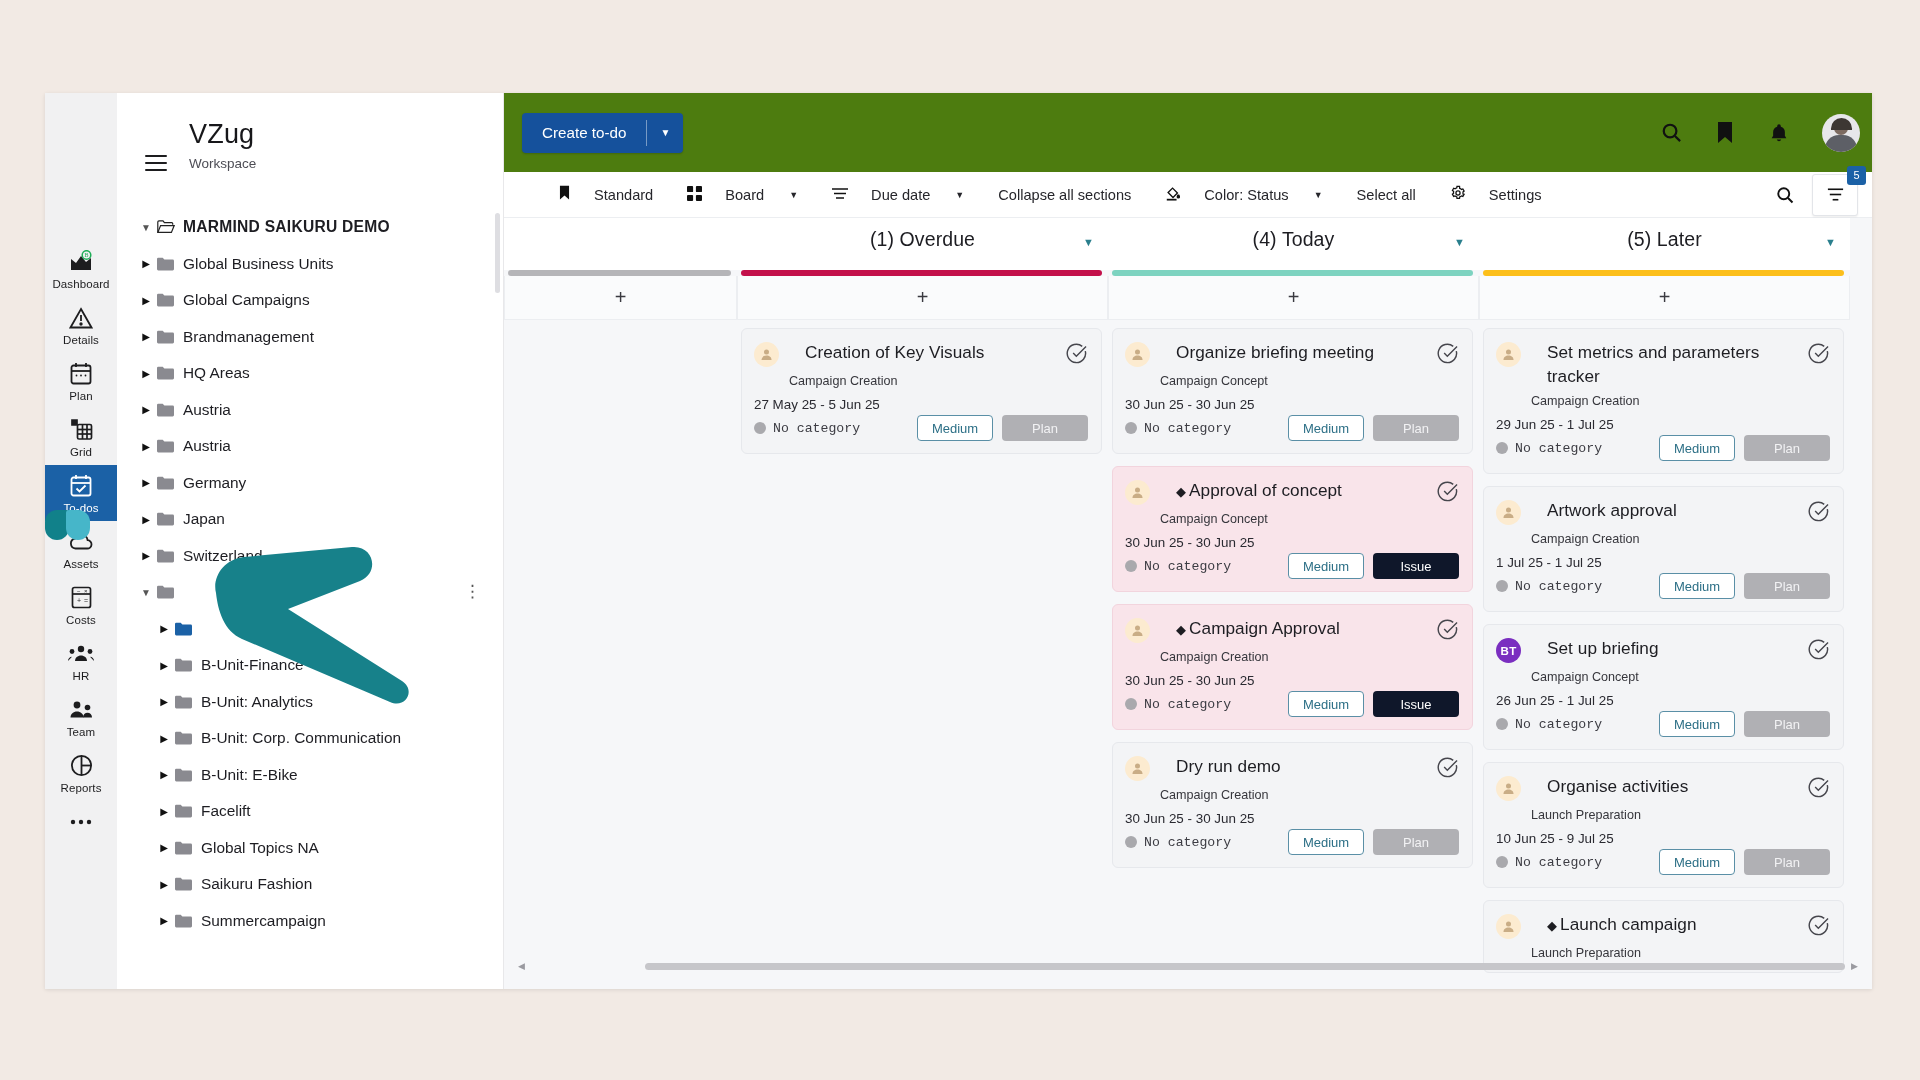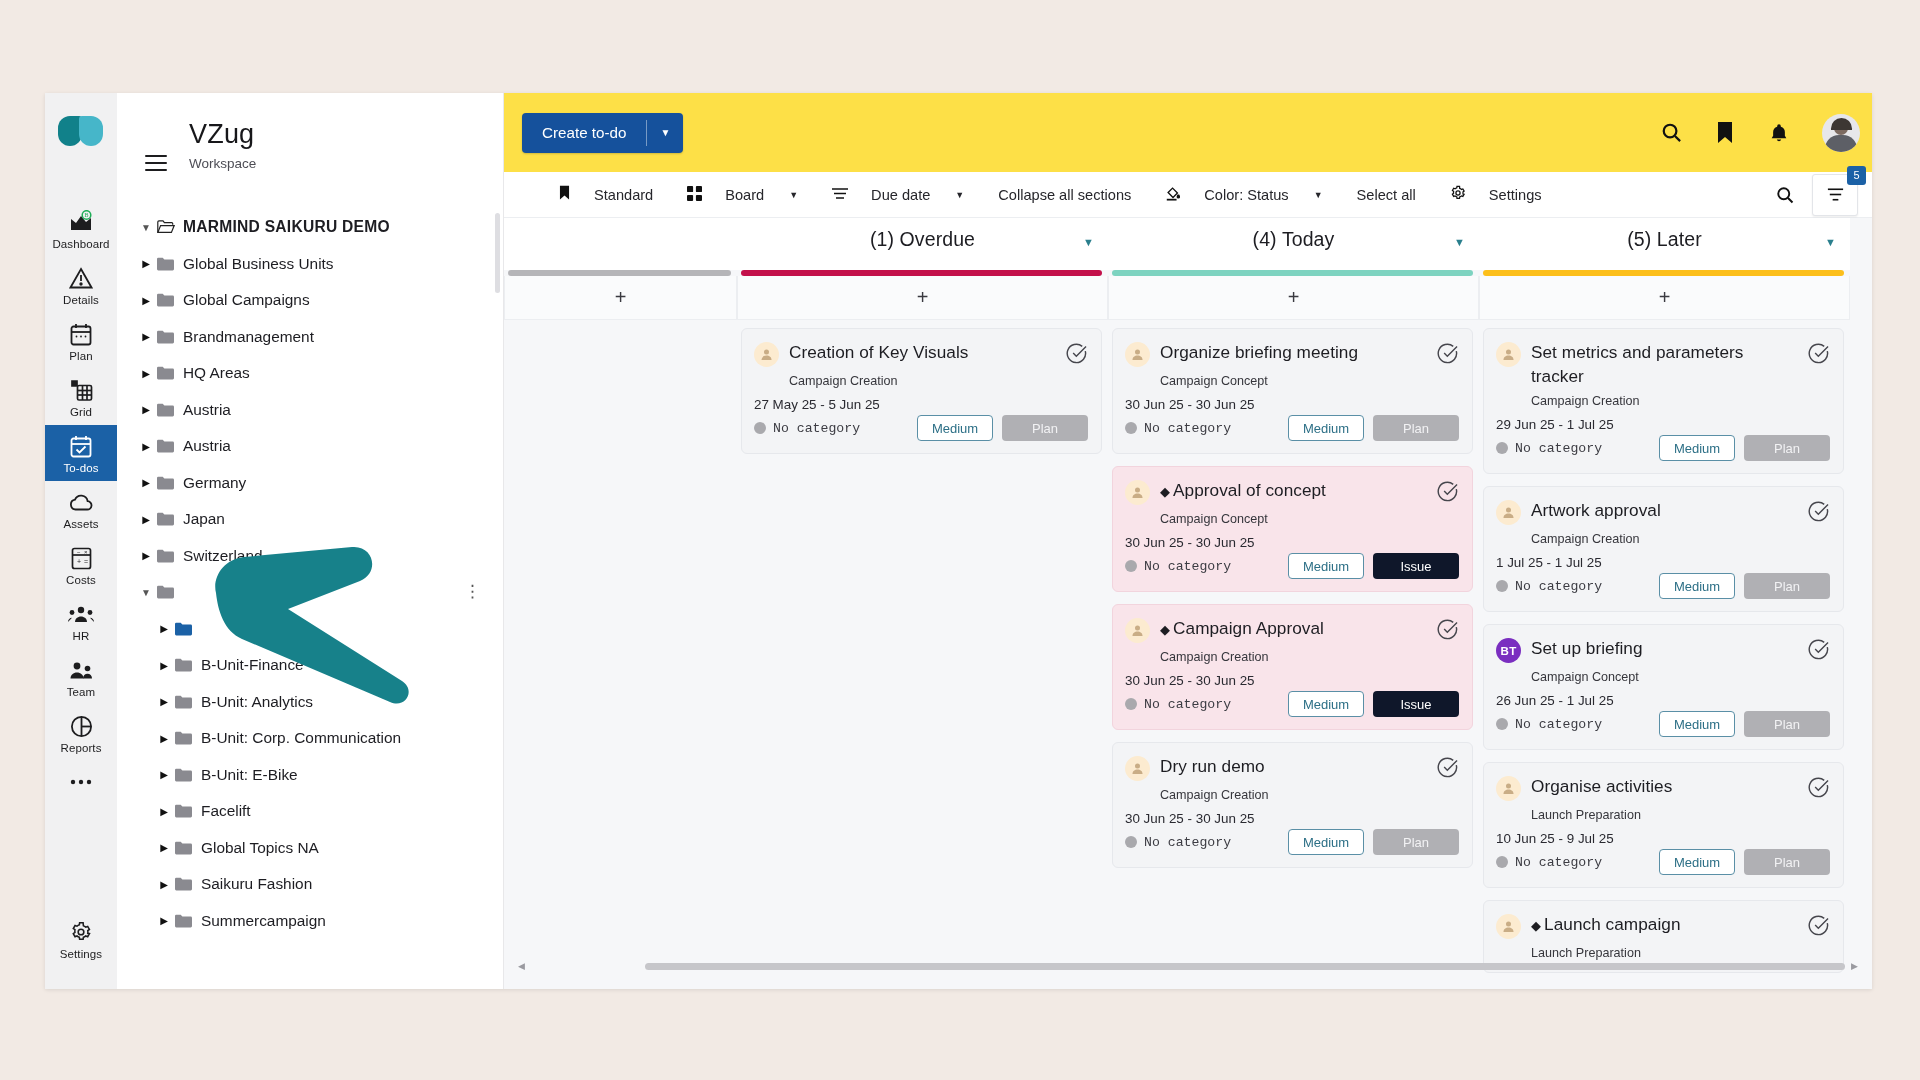--- a/index.html
+++ b/index.html
@@ -14,21 +14,21 @@
     width:1827px; height:896px;
     background:#ffffff;
     display:flex;
     box-shadow:0 1px 4px rgba(0,0,0,.10);
     overflow:hidden;
   }
 
   
   .rail {
     width:72px; background:#f1f1f2; flex:0 0 72px;
-    display:flex; flex-direction:column; align-items:center;
+    display:flex; flex-direction:row; align-items:center;
     position:relative;
   }
   .logo { margin-top:23px; margin-bottom:55px; width:46px; height:30px; position:relative; }
   .logo .lobeL, .logo .lobeR {
     position:absolute; top:0; width:24px; height:30px;
     border-radius:14px 14px 14px 14px;
   }
   .logo .lobeL { left:0;  background:#11818a; border-radius:16px 4px 16px 16px;}
   .logo .lobeR { left:21px; background:#46b6c9; border-radius:4px 16px 16px 16px;}
 
@@ -71,21 +71,21 @@
   .ind2 { padding-left:36px; }
 
   svg.fi { display:block; }
 
   
   .arrow { position:absolute; left:85px; top:440px; pointer-events:none; }
 
   
   .board { flex:1 1 auto; display:flex; flex-direction:column; min-width:0; position:relative; }
   .board-top {
-    height:79px; display:flex; align-items:center; padding:0 12px 0 18px; background:#fde047;
+    height:79px; display:flex; align-items:center; padding:0 12px 0 18px; background:#4d7c0f;
   }
   .create-btn {
     display:flex; align-items:stretch; background:#15519c; color:#fff; border-radius:4px;
     height:40px; cursor:pointer; box-shadow:0 1px 2px rgba(0,0,0,.18);
   }
   .create-btn .cb-main { padding:0 20px; display:flex;align-items:center; font-size:15.2px; }
   .create-btn .cb-div { width:1px; background:rgba(255,255,255,.42); margin:7px 0;}
   .create-btn .cb-arrow { padding:0 13px; display:flex;align-items:center; font-size:10px;}
   .top-spacer { flex:1 1 auto; }
   .hicon { width:54px; display:flex; align-items:center; justify-content:center; cursor:pointer; }
@@ -129,21 +129,21 @@
     display:flex; align-items:center; justify-content:center; font-size:20px; color:#3a3a40; cursor:pointer;
   }
   .col-body { flex:1 1 auto; padding:8px 6px 0 4px; overflow:hidden; }
 
   
   .card {
     background:#f3f4f6; border:1px solid #e6e8ec; border-radius:6px; margin-bottom:12px;
     padding:11px 13px 12px 12px; cursor:pointer; position:relative;
   }
   .card.pink { background:#f9e4ea; border-color:#f2d4dd; }
-  .card-top { display:flex; align-items:flex-start; gap:10px; }
+  .card-top { display:flex; align-items:flex-start; gap:26px; }
   .ava {
     width:25px;height:25px;border-radius:50%; flex:0 0 25px; background:#fcebd0;
     display:flex;align-items:center;justify-content:center; margin-top:2px;
   }
   .ava .pic { width:13px;height:13px; }
   .ava.init { background:#7a2ec0; color:#fff; font-size:11.5px; font-weight:700; letter-spacing:.3px;}
   .card-title { flex:1 1 auto; font-size:17.2px; line-height:24px; color:#1d1d22; letter-spacing:.05px;}
   .card-check { flex:0 0 22px; margin-top:3px; }
   .card-sub { font-size:12.6px; color:#36363c; margin:6px 0 0 35px; }
   .card-dates { font-size:13.4px; color:#2a2a31; margin-top:9px; }

